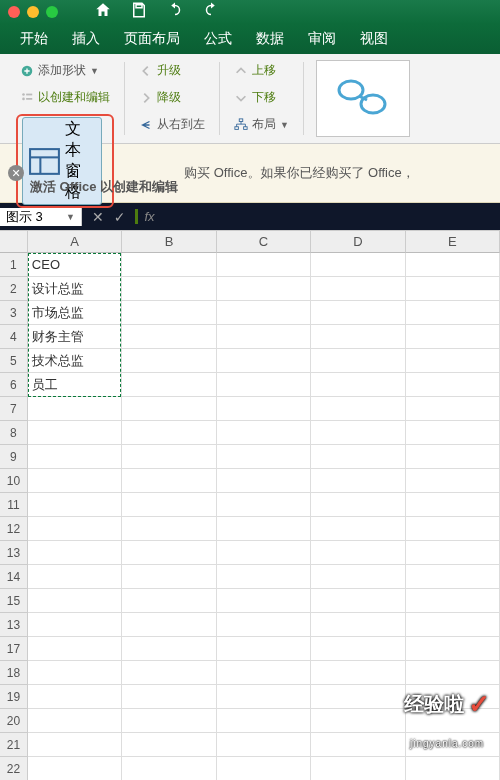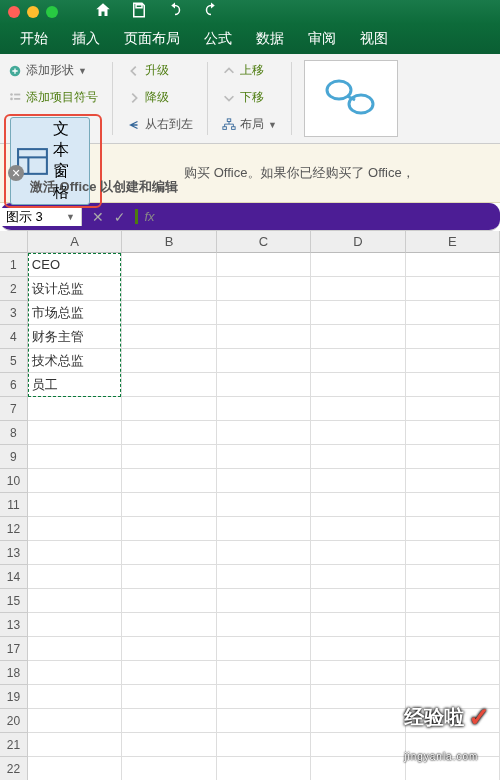--- a/index.html
+++ b/index.html
@@ -8,51 +8,51 @@
     .titlebar { height: 24px; background: linear-gradient(#1a7a4a, #0d6b3a); display: flex; align-items: center; padding: 0 8px; gap: 6px; }
     .traffic { display: flex; gap: 7px; align-items: center; }
     .dot { width: 12px; height: 12px; border-radius: 50%; }
     .dot.r { background: #ff5f57; } .dot.y { background: #ffbd2e; } .dot.g { background: #28ca42; }
     .title-icons { display: flex; gap: 18px; margin-left: 30px; color: #fff; }
     .title-icons svg { width: 18px; height: 18px; fill: #fff; }
     
     .tabs { height: 30px; background: linear-gradient(#0d6b3a, #0a5e33); display: flex; align-items: flex-end; padding-left: 8px; }
     .tab { color: #fff; font-size: 14px; padding: 6px 12px; cursor: pointer; font-family: Liberation Mono, monospace; }
     
-    .ribbon { background: #f3f3f3; border-bottom: 1px solid #ccc; display: flex; padding: 4px 4px; gap: 8px; height: 90px; }
+    .ribbon { background: #f3f3f3; border-bottom: 1px solid #ccc; display: flex; padding: 4px 16px; gap: 8px; height: 90px; }
     .rib-group { display: flex; flex-direction: column; gap: 6px; padding: 2px 0; }
     .rib-btn { display: flex; align-items: center; gap: 4px; font-size: 12px; color: #555; cursor: pointer; padding: 2px 4px; }
     .rib-btn.dis { color: #4d7c0f; }
     .rib-btn svg { width: 14px; height: 14px; }
     .text-pane-btn { border: 2.5px solid #e74c3c; border-radius: 6px; padding: 1px 4px; display: flex; align-items: center; gap: 4px; }
     .text-pane-btn .inner { display: flex; align-items: center; gap: 4px; background: #d8e8f5; border: 1px solid #7ab; border-radius: 3px; padding: 1px 5px; }
     .vsep { width: 1px; background: #d5d5d5; margin: 4px 2px; }
     .smartart-gallery { border: 1px solid #c5c5c5; background: #fff; padding: 8px 16px; margin: 2px; display: flex; align-items: center; }
     .sa-icon svg { width: 60px; height: 50px; }
     
     .msgbar { background: #f9f5e8; border-bottom: 1px solid #e0d8b8; padding: 6px 8px; display: flex; align-items: center; font-size: 13px; color: #555; gap: 6px; }
     .msg-close { width: 16px; height: 16px; background: #888; border-radius: 50%; display: flex; align-items: center; justify-content: center; color: #fff; font-size: 11px; flex-shrink: 0; }
     .msg-title { font-weight: 600; margin-top: 28px; }
     
-    .namefx { display: flex; align-items: center; border-bottom: 1px solid #ccc; height: 28px; background: #4c1d95; border-radius: 11px; }
+    .namefx { display: flex; align-items: center; border-bottom: 1px solid #ccc; height: 28px; background: #0f172a; }
     .namebox { width: 82px; border-right: 1px solid #ccc; padding: 0 6px; font-size: 13px; display: flex; align-items: center; justify-content: space-between; background: #fff; }
     .fx-btns { display: flex; gap: 10px; padding: 0 10px; color: #aaa; font-size: 14px; align-items: center; }
     .fx-label { font-style: italic; color: #888; font-size: 13px; padding: 0 6px; border-left: 3px solid #4d7c0f; }
     
     .grid { display: flex; flex-direction: column; font-size: 13px; color: #333; }
     .col-headers { display: flex; height: 22px; }
     .corner { width: 28px; background: #eee; border-right: 1px solid #ccc; border-bottom: 1px solid #bbb; }
     .colh { width: 95px; background: #eee; border-right: 1px solid #ccc; border-bottom: 1px solid #bbb; text-align: center; line-height: 22px; color: #555; }
     .row { display: flex; height: 24px; }
     .rowh { width: 28px; background: #eee; border-right: 1px solid #ccc; border-bottom: 1px solid #ccc; text-align: center; line-height: 24px; color: #555; font-size: 12px; }
     .cell { width: 95px; border-right: 1px solid #ddd; border-bottom: 1px solid #ddd; padding: 0 4px; line-height: 24px; white-space: nowrap; overflow: hidden; }
     .marq { position: absolute; left: 28px; top: 0; width: 93px; pointer-events: none; border: 1.5px dashed #0a7a3a; }
     .grid-wrap { position: relative; }
     
-    .watermark { position: absolute; right: 10px; bottom: 18px; text-align: left; }
+    .watermark { position: absolute; right: 10px; bottom: 31px; text-align: center; }
     .wm-main { color: #fff; font-size: 20px; font-weight: 700; text-shadow: 0 0 3px #000, 0 0 3px #000; display: flex; align-items: center; gap: 4px; }
     .wm-check { color: #e74c3c; font-size: 26px; font-weight: 900; }
     .wm-sub { color: #fff; font-size: 10px; text-shadow: 0 0 2px #000, 0 0 2px #000; letter-spacing: 1px; margin-top: 18px; }
     
     .dd-arrow { font-size: 9px; color: #666; }
   </style>
 </head>
 <body>
 
 <div class="titlebar">
@@ -97,21 +97,21 @@
       <span>添加形状</span>
       <span class="dd-arrow">▼</span>
     </div>
     <div class="rib-btn dis">
       <svg viewBox="0 0 16 16">
           <circle cx="4" cy="4" r="1.5" fill="#bbb"></circle>
           <rect x="7" y="3" width="7" height="2" fill="#bbb"></rect>
           <circle cx="4" cy="9" r="1.5" fill="#bbb"></circle>
           <rect x="7" y="8" width="7" height="2" fill="#bbb"></rect>
         </svg>
-      <span>添加项目符号</span>
+      <span>以创建和编辑</span>
     </div>
     <div class="text-pane-btn">
       <div class="inner">
         <svg viewBox="0 0 16 16">
             <rect x="1" y="2" width="14" height="12" fill="none" stroke="#369" stroke-width="1"></rect>
             <line x1="1" y1="6" x2="15" y2="6" stroke="#369"></line>
             <line x1="6" y1="6" x2="6" y2="14" stroke="#369"></line>
           </svg>
         <span>文本窗格</span>
       </div>

